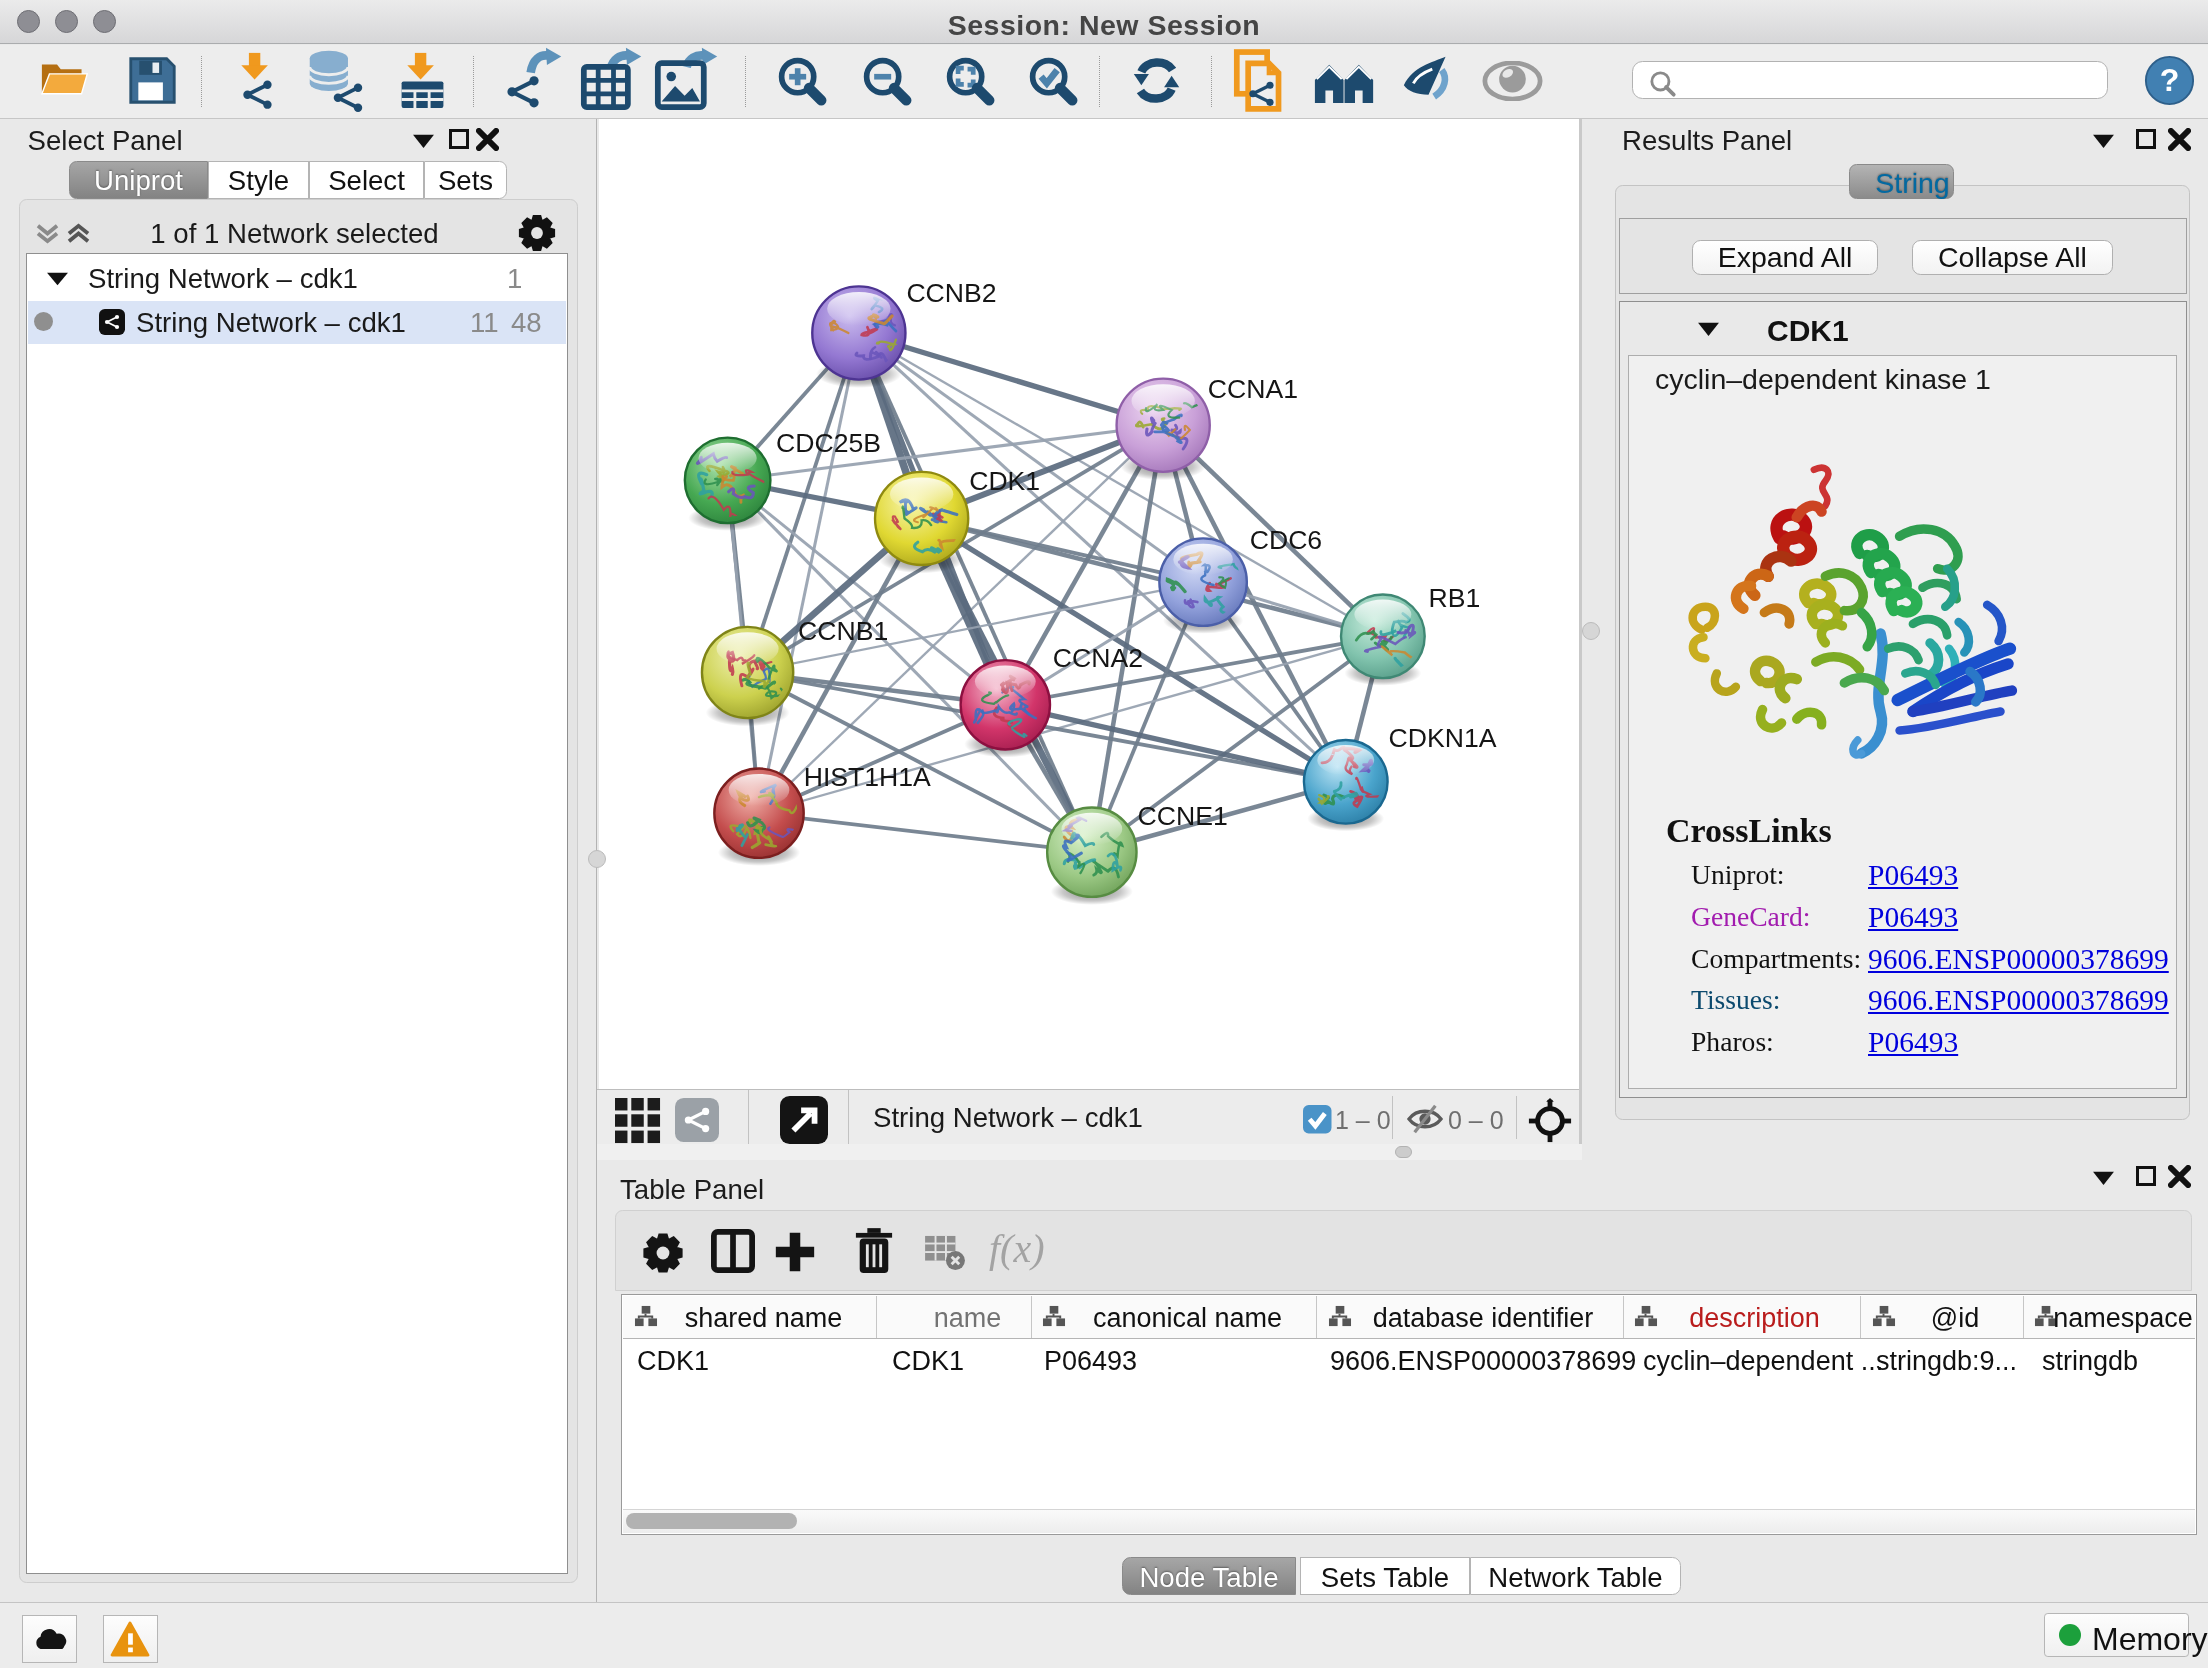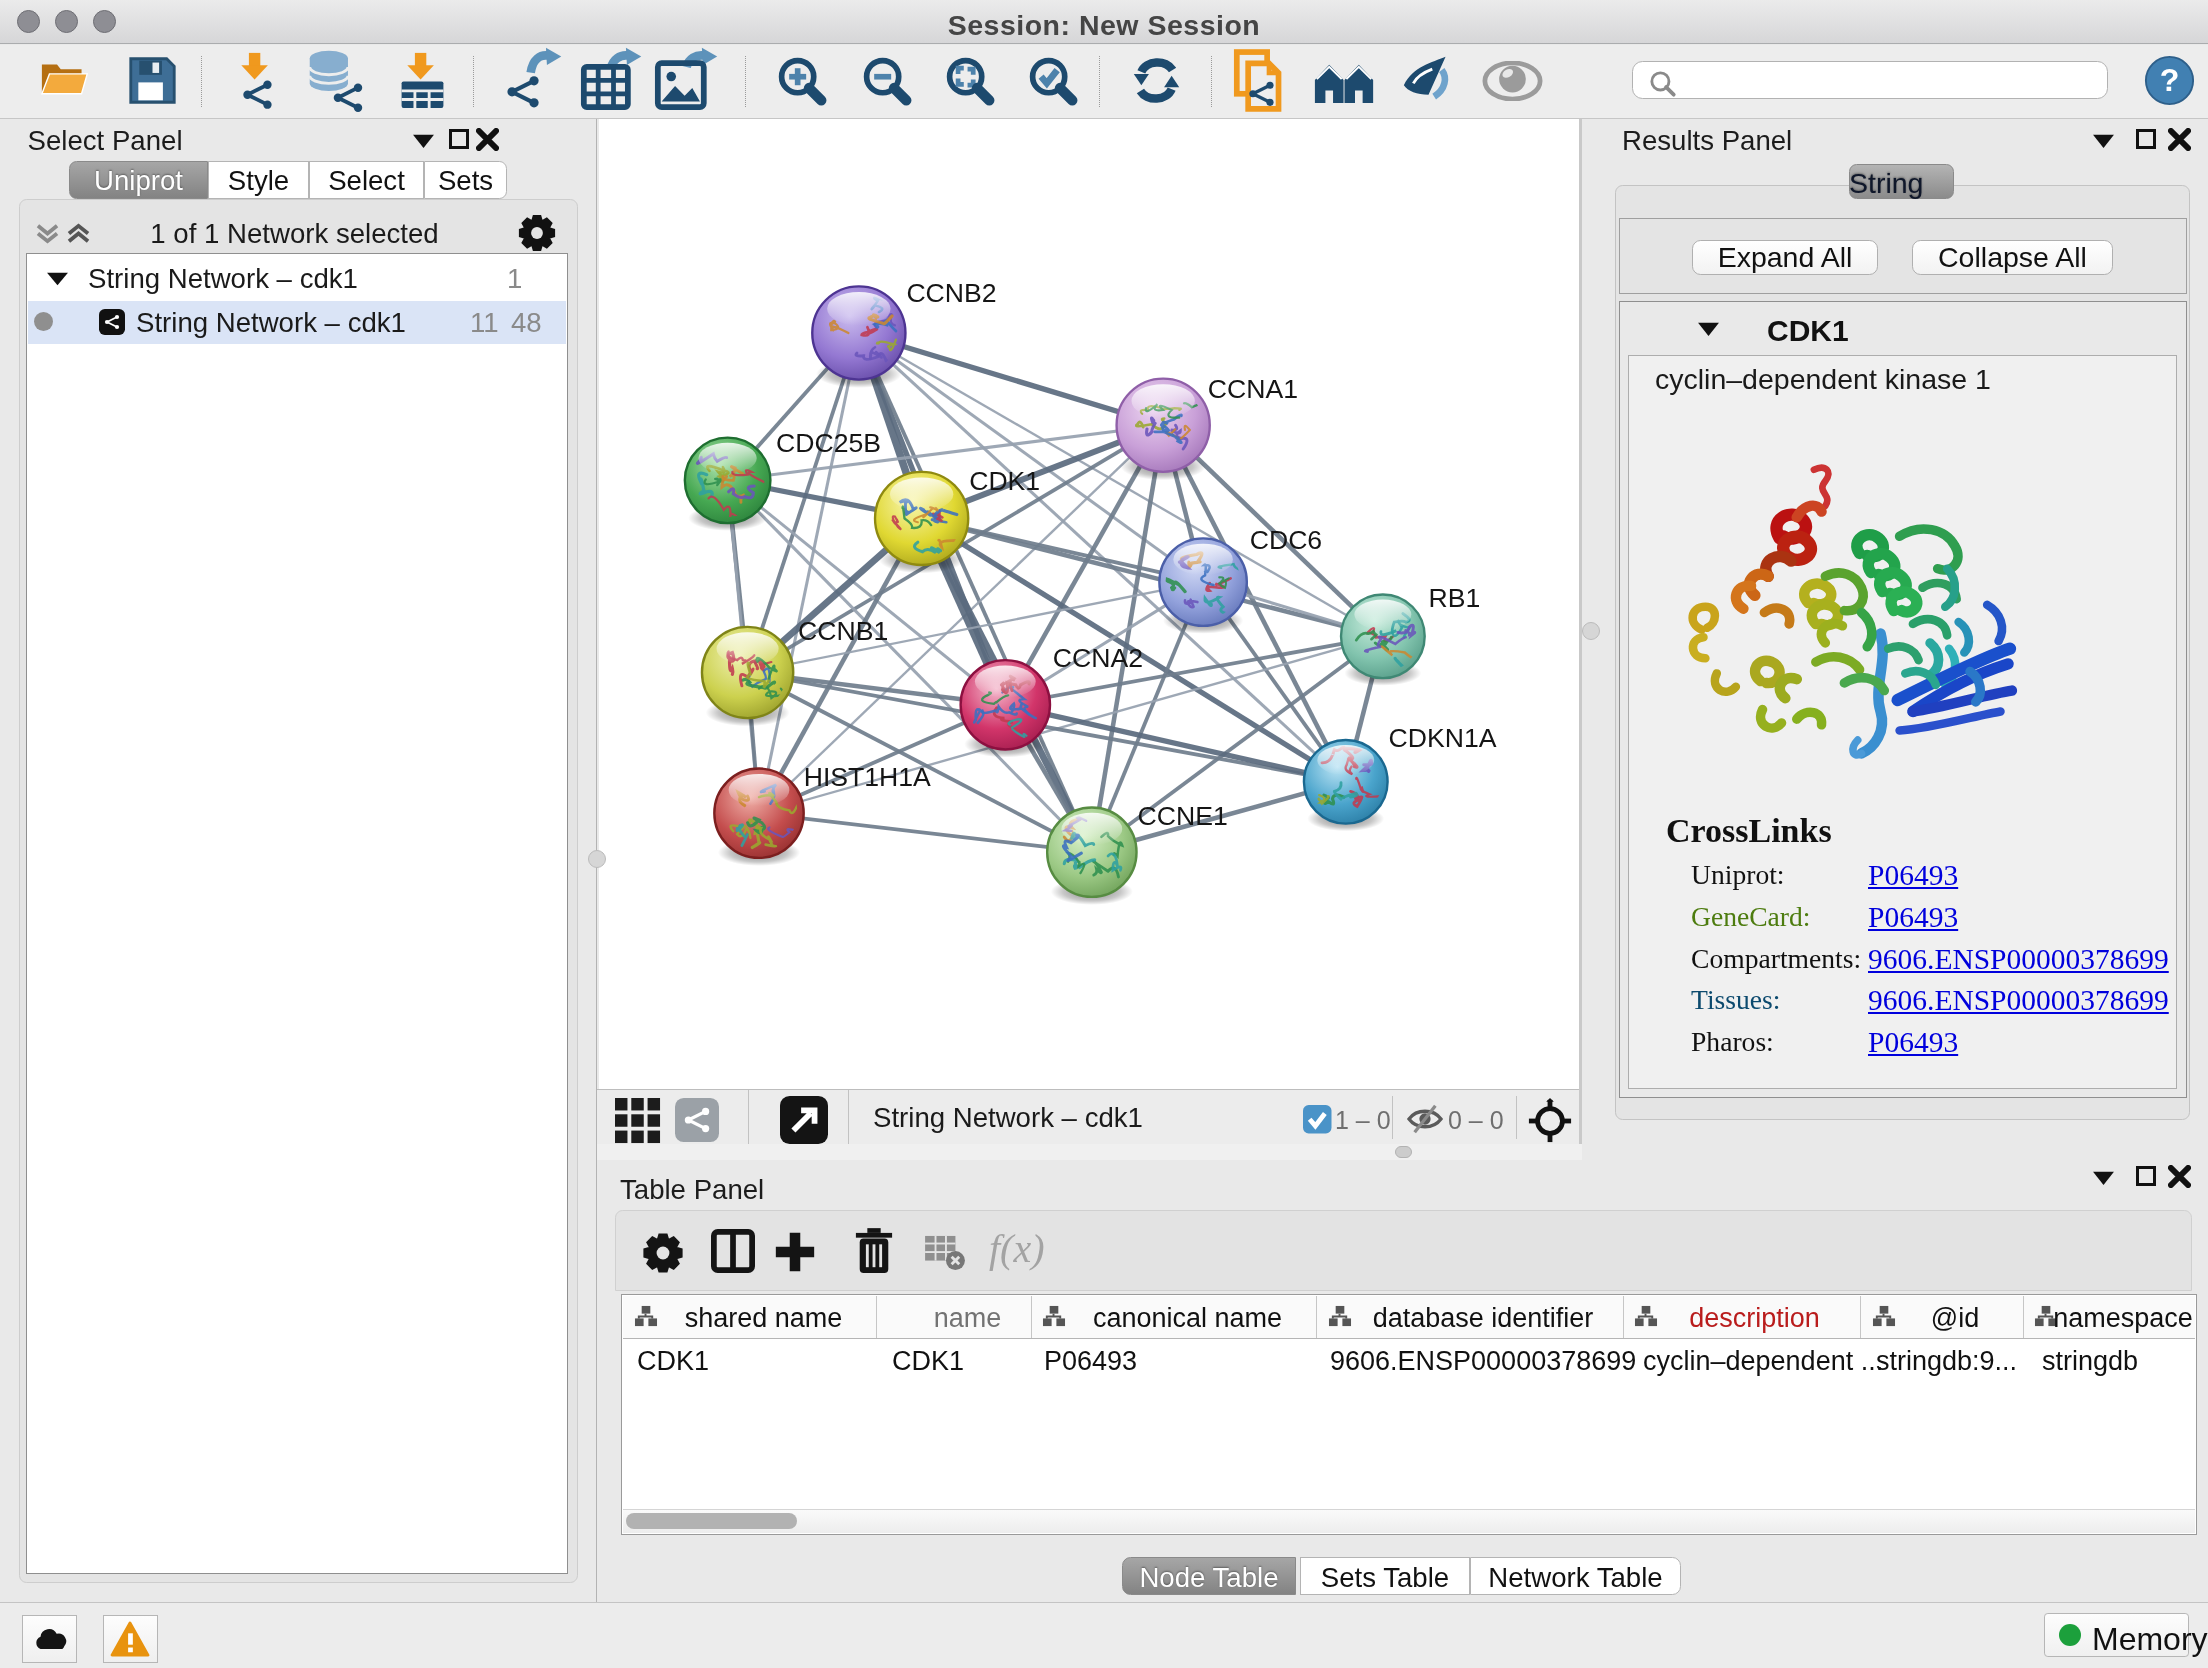--- a/index.html
+++ b/index.html
@@ -624,21 +624,21 @@
 <div class="abs panel-title" style="left:1622px;top:125px">Results Panel</div>
 <svg class="abs" style="left:2091px;top:131px" width="25" height="19" viewBox="0 0 26 20">
     <path d="M2 4 L24 4 L13 18 z" fill="#111"></path>
   </svg>
 <div class="abs" style="left:2136px;top:129px;width:20px;height:20px;border:3.3px solid #111"></div>
 <svg class="abs" style="left:2168px;top:128px" width="23" height="23" viewBox="0 0 24 24">
     <path d="M3 3 L21 21 M21 3 L3 21" stroke="#111" stroke-width="6" stroke-linecap="round"></path>
   </svg>
 <div class="abs" style="left:1615px;top:185px;width:575px;height:935px;background:#e4e4e4;border:1px solid #c3c3c3;border-radius:7.6px"></div>
 <div class="abs" style="left:1849px;top:164px;width:105px;height:35px;border-radius:7.6px;background:linear-gradient(#b4b4b4,#8b8b8b);border:1px solid #8a8a8a;"></div>
-<div class="abs" style="left:1849px;top:167px;width:127px;text-align:left;font-size:28.5px;color:#0f172a;text-shadow:0 -1px 1.9px rgba(0,0,0,0.35)">String</div>
+<div class="abs" style="left:1849px;top:167px;width:127px;text-align:center;font-size:28.5px;color:#0369a1;text-shadow:0 -1px 1.9px rgba(0,0,0,0.35)">String</div>
 <div class="abs" style="left:1619px;top:218px;width:568px;height:76px;border:1.9px solid #9f9f9f;background:#e4e4e4"></div>
 <div class="btn" style="left:1692px;top:240px;width:186px;height:35px;line-height:32px">Expand All</div>
 <div class="btn" style="left:1912px;top:240px;width:201px;height:35px;line-height:32px">Collapse All</div>
 <div class="abs" style="left:1619px;top:301px;width:568px;height:797px;border:1.9px solid #8f8f8f;background:#e9e9e9"></div>
 <svg class="abs" style="left:1696px;top:319px" width="25" height="19" viewBox="0 0 26 20">
     <path d="M2 4 L24 4 L13 18 z" fill="#111"></path>
   </svg>
 <div class="abs" style="left:1767px;top:314px;font-size:30px;font-weight:bold;color:#111">CDK1</div>
 <div class="abs" style="left:1628px;top:355px;width:549px;height:734px;border:1.9px solid #adadad;background:#f0f0f0"></div>
 <div class="abs" style="left:1655px;top:363px;font-size:28.5px;color:#1a1a1a">cyclin–dependent kinase 1</div>
@@ -685,21 +685,21 @@
       <path d="M198 158 C210 168 212 184 204 194" stroke="#37a446" stroke-width="10"></path>
       <path d="M226 196 C240 190 254 196 258 208" stroke="#2da06e" stroke-width="9"></path>
       <path d="M244 222 C258 216 272 222 276 234" stroke="#2aa68e" stroke-width="9"></path>
       <path d="M300 168 C312 176 314 192 306 200" stroke="#2892b8" stroke-width="9"></path>
       <path d="M312 220 C324 228 326 244 318 252" stroke="#2a78c8" stroke-width="10"></path>
     </g>
   </svg>
 <div class="abs serif" style="left:1666px;top:812px;font-size:34px;font-weight:bold;color:#111">CrossLinks</div>
 <div class="abs serif" style="left:1691px;top:859px;font-size:27.6px;color:#111">Uniprot:</div>
 <div class="abs serif" style="left:1868px;top:859px;font-size:29.5px"><a class="lnk">P06493</a></div>
-<div class="abs serif" style="left:1691px;top:901px;font-size:27.6px;color:#4d7c0f">GeneCard:</div>
+<div class="abs serif" style="left:1691px;top:901px;font-size:27.6px;color:#a21caf">GeneCard:</div>
 <div class="abs serif" style="left:1868px;top:901px;font-size:29.5px"><a class="lnk">P06493</a></div>
 <div class="abs serif" style="left:1691px;top:943px;font-size:27.6px;color:#111">Compartments:</div>
 <div class="abs serif" style="left:1868px;top:943px;font-size:29.5px"><a class="lnk">9606.ENSP00000378699</a></div>
 <div class="abs serif" style="left:1691px;top:984px;font-size:27.6px;color:#0c4a6e">Tissues:</div>
 <div class="abs serif" style="left:1868px;top:984px;font-size:29.5px"><a class="lnk">9606.ENSP00000378699</a></div>
 <div class="abs serif" style="left:1691px;top:1026px;font-size:27.6px;color:#111">Pharos:</div>
 <div class="abs serif" style="left:1868px;top:1026px;font-size:29.5px"><a class="lnk">P06493</a></div>
 <div class="abs" style="left:588px;top:850px;width:18px;height:18px;border-radius:50%;background:#d6d6d6;border:1px solid #bbb"></div>
 <div class="abs" style="left:1582px;top:622px;width:18px;height:18px;border-radius:50%;background:#d6d6d6;border:1px solid #bbb"></div>
 <div class="abs" style="left:597px;top:1160px;width:1611px;height:441px;background:#e9e9e9"></div>

